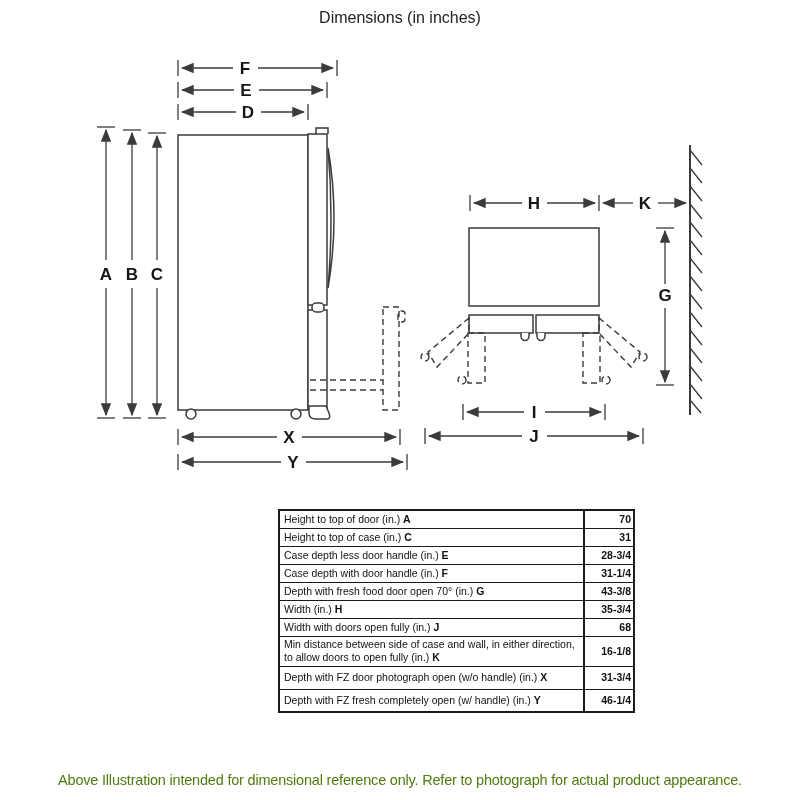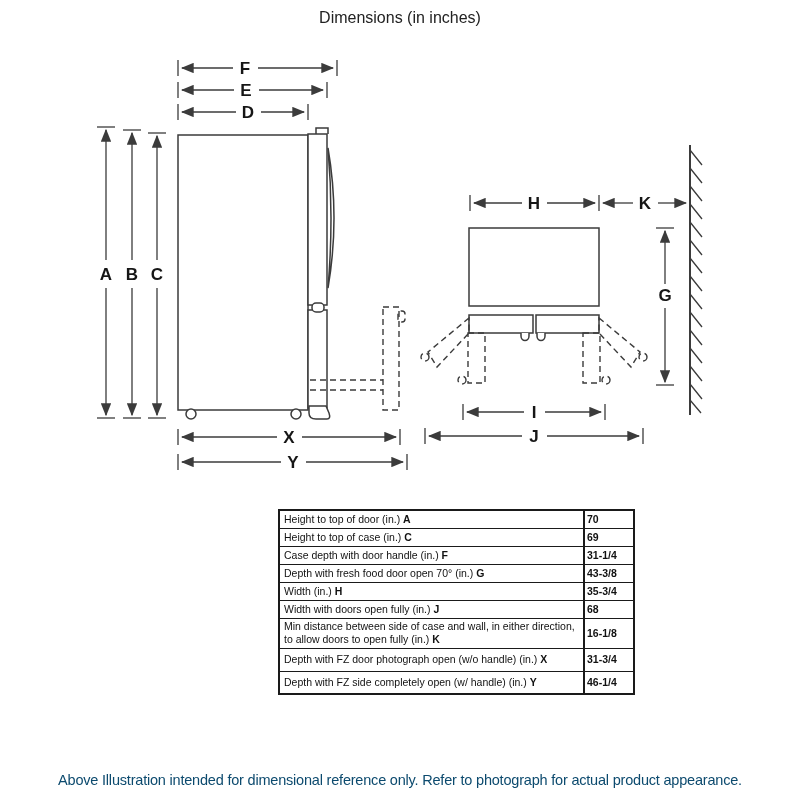--- a/index.html
+++ b/index.html
@@ -1,33 +1,33 @@
 <!DOCTYPE html>
 <html><head>
 <meta charset="utf-8">
 <style>
   html,body{margin:0;padding:0;background:#fff;}
   .page{position:relative;width:800px;height:800px;background:#fff;overflow:hidden;
         font-family:"Liberation Sans",sans-serif;color:#1a1a1a;}
   .title{position:absolute;top:9px;left:0;width:800px;text-align:center;
          font-size:16px;color:#222;}
   .caption{position:absolute;top:772px;left:0;width:800px;text-align:center;
-           font-size:14.5px;color:#0c4a6e;letter-spacing:-0.2px;}
+           font-size:14.5px;color:#4d7c0f;letter-spacing:-0.2px;}
   svg.diagram{position:absolute;top:0;left:0;}
   svg .ln{stroke:#3b3b3b;stroke-width:1.5;fill:none;}
   svg .lnf{stroke:#3b3b3b;stroke-width:1.5;fill:#fff;}
   svg .dimln{stroke:#3b3b3b;stroke-width:1.3;fill:none;}
   svg .dash{stroke:#3b3b3b;stroke-width:1.4;fill:none;stroke-dasharray:6 4;}
   svg text.dim{font-family:"Liberation Sans",sans-serif;font-size:17px;font-weight:bold;
                fill:#161616;text-anchor:middle;}
   .tblwrap{position:absolute;left:233px;top:509px;width:357px;padding-left:45px;}
   table.dims{border-collapse:collapse;width:100%;table-layout:fixed;
              border:2px solid #1a1a1a;font-size:10.5px;line-height:1.2;color:#111;}
   table.dims td{border:1px solid #1a1a1a;padding:1px 4px;vertical-align:middle;}
-  table.dims td.val{border-left:2px solid #1a1a1a;width:44px;text-align:left;
+  table.dims td.val{border-left:2px solid #1a1a1a;width:44px;text-align:right;
                     font-weight:bold;padding:1px 2px;}
   table.dims tr{height:18px;}
   table.dims tr.tall{height:30px;}
   table.dims tr.xl{height:23px;}
 </style>
 </head>
 <body>
 
 <div class="page">
 
@@ -184,21 +184,25 @@
 
   <div class="tblwrap">
     <table class="dims">
       <tbody>
         <tr>
           <td class="lbl"><span>Height to top of door (in.) </span><b>A</b></td>
           <td class="val">70</td>
         </tr>
         <tr>
           <td class="lbl"><span>Height to top of case (in.) </span><b>C</b></td>
-          <td class="val">69</td>
+          <td class="val">31</td>
+        </tr>
+        <tr>
+          <td class="lbl"><span>Case depth less door handle (in.) </span><b>E</b></td>
+          <td class="val">28-3/4</td>
         </tr>
         <tr>
           <td class="lbl"><span>Case depth with door handle (in.) </span><b>F</b></td>
           <td class="val">31-1/4</td>
         </tr>
         <tr>
           <td class="lbl"><span>Depth with fresh food door open 70° (in.) </span><b>G</b></td>
           <td class="val">43-3/8</td>
         </tr>
         <tr>
@@ -211,21 +215,21 @@
         </tr>
         <tr class="tall">
           <td class="lbl"><span>Min distance between side of case and wall, in either direction, to allow doors to open fully (in.) </span><b>K</b></td>
           <td class="val">16-1/8</td>
         </tr>
         <tr class="xl">
           <td class="lbl"><span>Depth with FZ door photograph open (w/o handle) (in.) </span><b>X</b></td>
           <td class="val">31-3/4</td>
         </tr>
         <tr class="xl">
-          <td class="lbl"><span>Depth with FZ side completely open (w/ handle) (in.) </span><b>Y</b></td>
+          <td class="lbl"><span>Depth with FZ fresh completely open (w/ handle) (in.) </span><b>Y</b></td>
           <td class="val">46-1/4</td>
         </tr>
       </tbody>
     </table>
   </div>
 
   <div class="caption">Above Illustration intended for dimensional reference only. Refer to photograph for actual product appearance.</div>
 
 </div>
 

